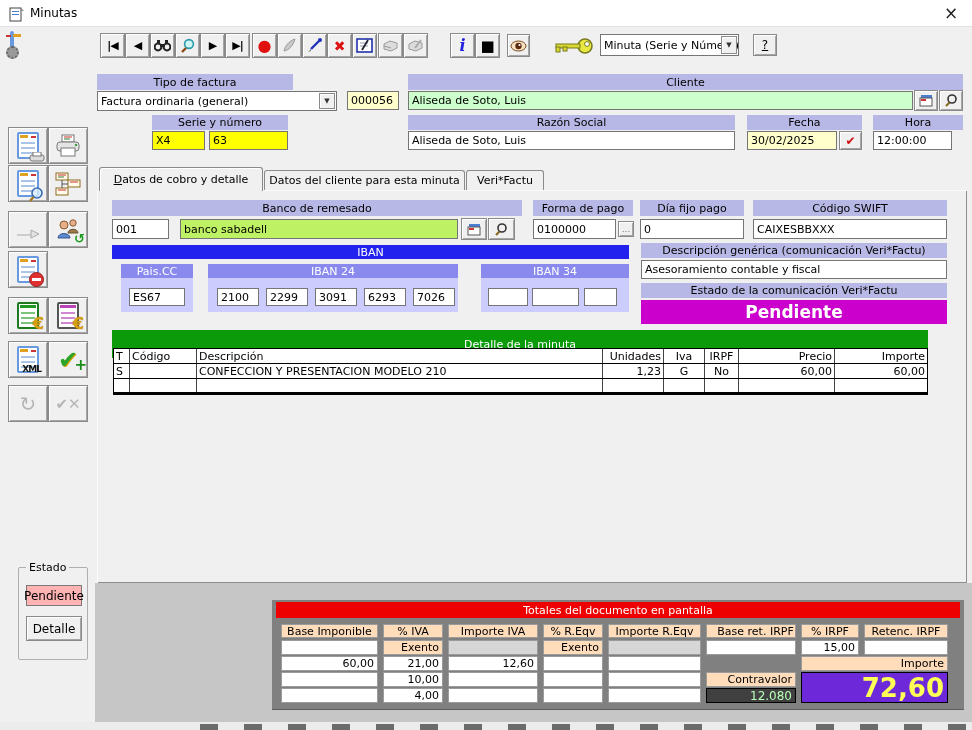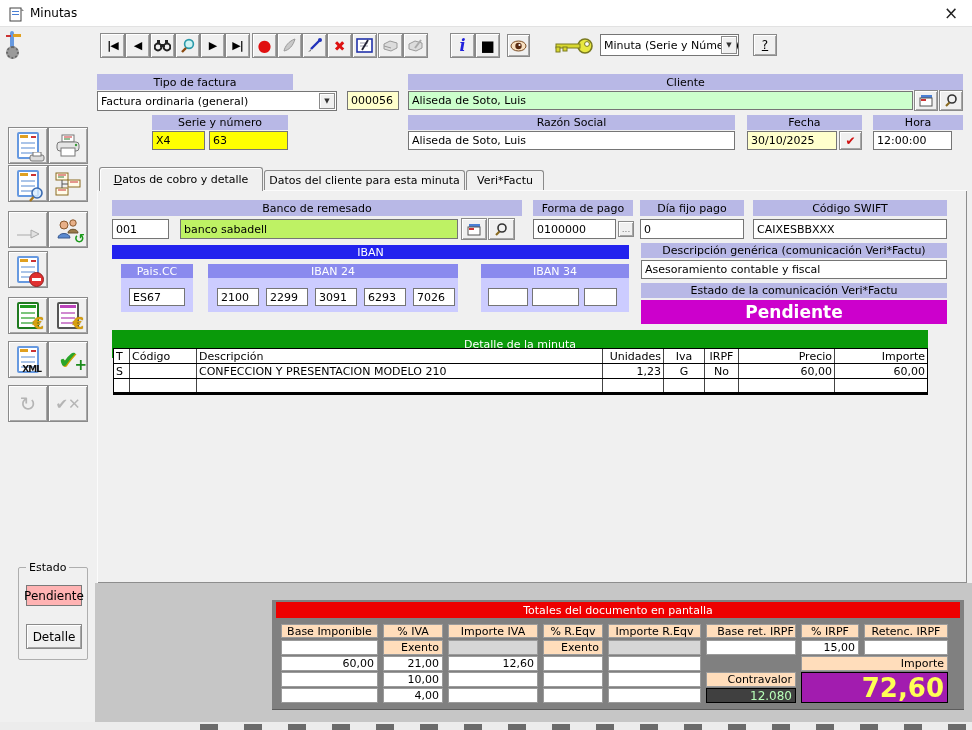--- a/index.html
+++ b/index.html
@@ -44,42 +44,42 @@
   .w-t{width:16px}.w-cod{width:67px}.w-des{width:406px}.w-uni{width:61px}.w-iva{width:41px}.w-irpf{width:34px}.w-pre{width:96px}.w-imp{width:92px}
 
   
   .tot-panel { position:absolute; left:272px; top:600px; width:692px; height:110px; background:#808080; border-bottom:1px solid #5c5c5c; }
   .tcell { position:absolute; font-size:11px; display:flex; align-items:center; padding:0 3px; background:#fff; border:1px solid #9b9b9b; overflow:hidden; white-space:nowrap; }
   .tcell.r { justify-content:flex-end; }
   .tcell.c { justify-content:center; }
   .tpeach { background:#ffddbb; }
   .tgray { background:#d6d6d6; }
   .tblack { background:#404040; color:#b8ffb8; border-color:#000; font-weight:normal; }
-  .tbig { background:#a21caf; color:#ffff55; border-color:#000; font-weight:bold; font-size:26px; }
+  .tbig { background:#6d28d9; color:#ffff55; border-color:#000; font-weight:bold; font-size:26px; }
 
   
   .sbtn { position:absolute; width:40px; height:37px; display:flex; align-items:center; justify-content:center; }
   .icon-doc { width:22px; height:27px; background:#fff; border:2px solid #6699e0; border-radius:2px; position:relative; }
   .icon-doc .chip1 { position:absolute; left:1px; top:1px; width:8px; height:3px; background:#e0a020; }
   .icon-doc .chip2 { position:absolute; right:1px; top:2px; width:5px; height:2px; background:#cc3333; }
   .icon-doc .lines { position:absolute; left:2px; right:2px; top:8px; bottom:2px; background:repeating-linear-gradient(180deg,#aac4e8 0 2px,transparent 2px 5px); }
   .icon-doc.gdoc { border-color:#1f7a1f; } .icon-doc.gdoc .lines { background:repeating-linear-gradient(180deg,#7cc47c 0 2px,transparent 2px 5px); } .icon-doc.gdoc .chip1 { background:#1f9a1f; width:16px; }
   .icon-doc.pdoc { border-color:#555; } .icon-doc.pdoc .lines { background:repeating-linear-gradient(180deg,#d089d0 0 2px,transparent 2px 5px); } .icon-doc.pdoc .chip1 { background:#bb44bb; width:16px; }
   .ov { position:absolute; right:-7px; bottom:-6px; font-weight:bold; }
   .euro-ov { color:#d8a010; font-size:16px; text-shadow:0 0 1px #8a6400; }
   .xml-ov { color:#111; font-size:9px; right:-4px; bottom:-3px; letter-spacing:-1px; }
   .noentry { position:absolute; right:-7px; bottom:-6px; width:15px; height:15px; border-radius:50%; background:#e03030; border:1px solid #902020; }
   .noentry::before { content:""; position:absolute; left:2px; right:2px; top:5px; height:3px; background:#fff; }
   .gear { position:absolute; right:-7px; bottom:-7px; width:13px; height:13px; border-radius:50%; background:#9a9a9a; border:2px dotted #666; }
   .disabled-glyph { color:#b5b5b5; }
 
   .groupbox { position:absolute; left:18px; top:567px; width:70px; height:93px; border:1px solid #aeaeae; border-radius:2px; }
   .groupbox .legend { position:absolute; left:7px; top:-7px; background:#f0f0f0; padding:0 3px; font-size:11px; }
   .status-chip { position:absolute; left:7px; top:17px; width:56px; height:21px; background:#ffb3b3; border:1px solid #7a7a7a; font-size:12px; display:flex; align-items:center; justify-content:center; }
-  .detbtn { position:absolute; left:7px; top:56px; width:56px; height:25px; font-size:12px; display:flex; align-items:center; justify-content:center; }
+  .detbtn { position:absolute; left:7px; top:48px; width:56px; height:25px; font-size:12px; display:flex; align-items:center; justify-content:center; }
 
   .lower-bg { position:absolute; left:95px; top:583px; width:877px; height:139px; background:#c6c6c6; }
   .remnant { position:absolute; left:0; top:722px; width:972px; height:8px; background:#ececec; }
   .remnant .marks { position:absolute; left:200px; right:0; top:2px; height:6px; background:repeating-linear-gradient(90deg,#6b6b6b 0 18px, transparent 18px 44px); }
 
   .navtxt { font-size:11px; font-weight:bold; color:#000; letter-spacing:-1px; }
   svg { display:block; }
 </style>
 </head>
 <body>
@@ -253,21 +253,21 @@
           <circle cx="8" cy="6" r="4" fill="none" stroke="#333" stroke-width="1.6"></circle>
           <line x1="5.5" y1="9.5" x2="2" y2="13" stroke="#8a6a20" stroke-width="2.2"></line>
         </svg>
       </span>
   </div>
 
   <div class="abs lav" style="left:408px;top:115px;width:327px;height:15px;">Razón Social</div>
   <div class="abs fld" style="left:408px;top:131px;width:327px;height:19px;">Aliseda de Soto, Luis</div>
 
   <div class="abs lav" style="left:747px;top:115px;width:115px;height:15px;">Fecha</div>
-  <div class="abs fld" style="left:747px;top:131px;width:90px;height:19px;background:#ffffcc;">30/10/2025</div>
+  <div class="abs fld" style="left:747px;top:131px;width:90px;height:19px;background:#ffffcc;">30/02/2025</div>
   <div class="abs raised" style="left:839px;top:131px;width:23px;height:19px;display:flex;align-items:center;justify-content:center;">
       <span style="color:#d01010;font-size:12px;font-weight:bold;">✔</span>
     </div>
 
   <div class="abs lav" style="left:873px;top:115px;width:90px;height:15px;">Hora</div>
   <div class="abs fld" style="left:873px;top:131px;width:79px;height:19px;">12:00:00</div>
 
   <div class="tab active" style="left:99px;width:164px;">
       <span class="tl">Datos de cobro y detalle</span>
     </div>

